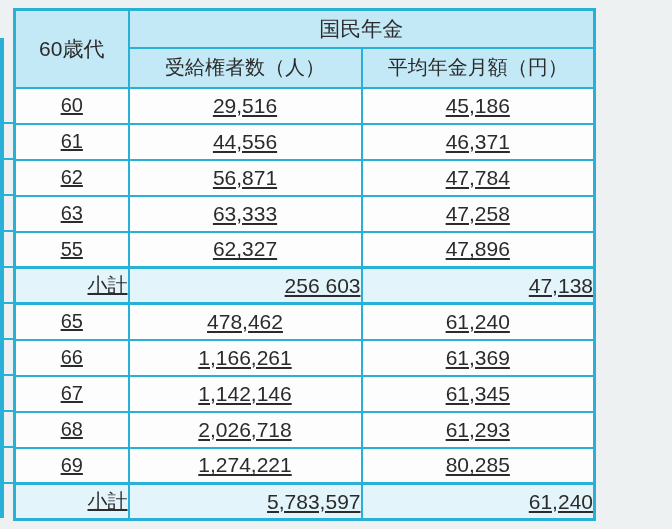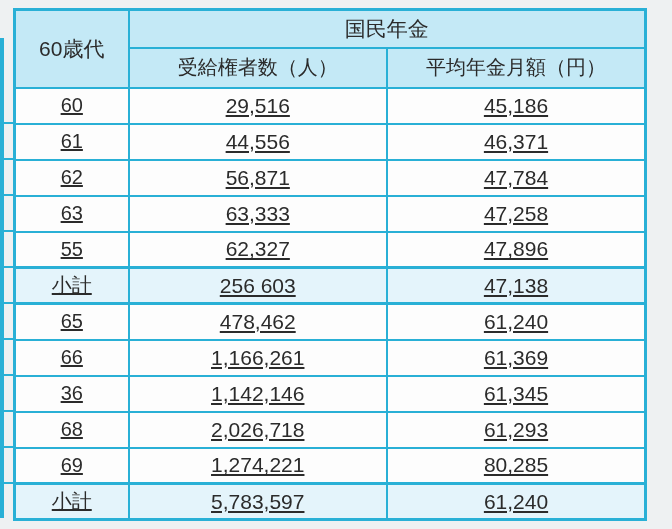--- a/index.html
+++ b/index.html
@@ -34,21 +34,21 @@
     width: 9px; height: 430px;
     background: repeating-linear-gradient(
       to bottom,
       transparent 0, transparent 34px,
       var(--border) 34px, var(--border) 36px
     );
   }
   table.pension-table {
     position: absolute;
     left: 13px; top: 8px;
-    width: 634px; height: 510px;
+    width: 583px; height: 510px;
     border-collapse: collapse;
     table-layout: fixed;
     background: var(--row-fill);
   }
   .pension-table th, .pension-table td {
     border: 2px solid var(--border);
     text-align: center;
     vertical-align: middle;
     padding: 0;
     overflow: hidden;
@@ -61,20 +61,21 @@
   th.colh   { height: 40px; font-size: 20px; }
   th.colh.col-count { width: 265px; }
   th.colh.col-amount { width: 260px; }
   .pension-table tbody tr { height: 36px; }
   .pension-table td { font-size: 21px; background: var(--row-fill); text-decoration: underline; }
   .pension-table td.label { font-size: 20px; }
   .pension-table tr.subtotal td {
     background: var(--subtotal-fill);
     border-top-width: 3px;
     border-bottom-width: 3px;
+    text-align: right;
   }
 </style>
 </head>
 <body>
 
 <div class="left-edge-strip"></div>
 <div class="left-edge-ticks"></div>
 
 <table class="pension-table">
   <thead>
@@ -122,21 +123,21 @@
     <td class="label">65</td>
     <td class="num">478,462</td>
     <td class="num">61,240</td>
   </tr>
       <tr>
     <td class="label">66</td>
     <td class="num">1,166,261</td>
     <td class="num">61,369</td>
   </tr>
       <tr>
-    <td class="label">36</td>
+    <td class="label">67</td>
     <td class="num">1,142,146</td>
     <td class="num">61,345</td>
   </tr>
       <tr>
     <td class="label">68</td>
     <td class="num">2,026,718</td>
     <td class="num">61,293</td>
   </tr>
       <tr>
     <td class="label">69</td>

